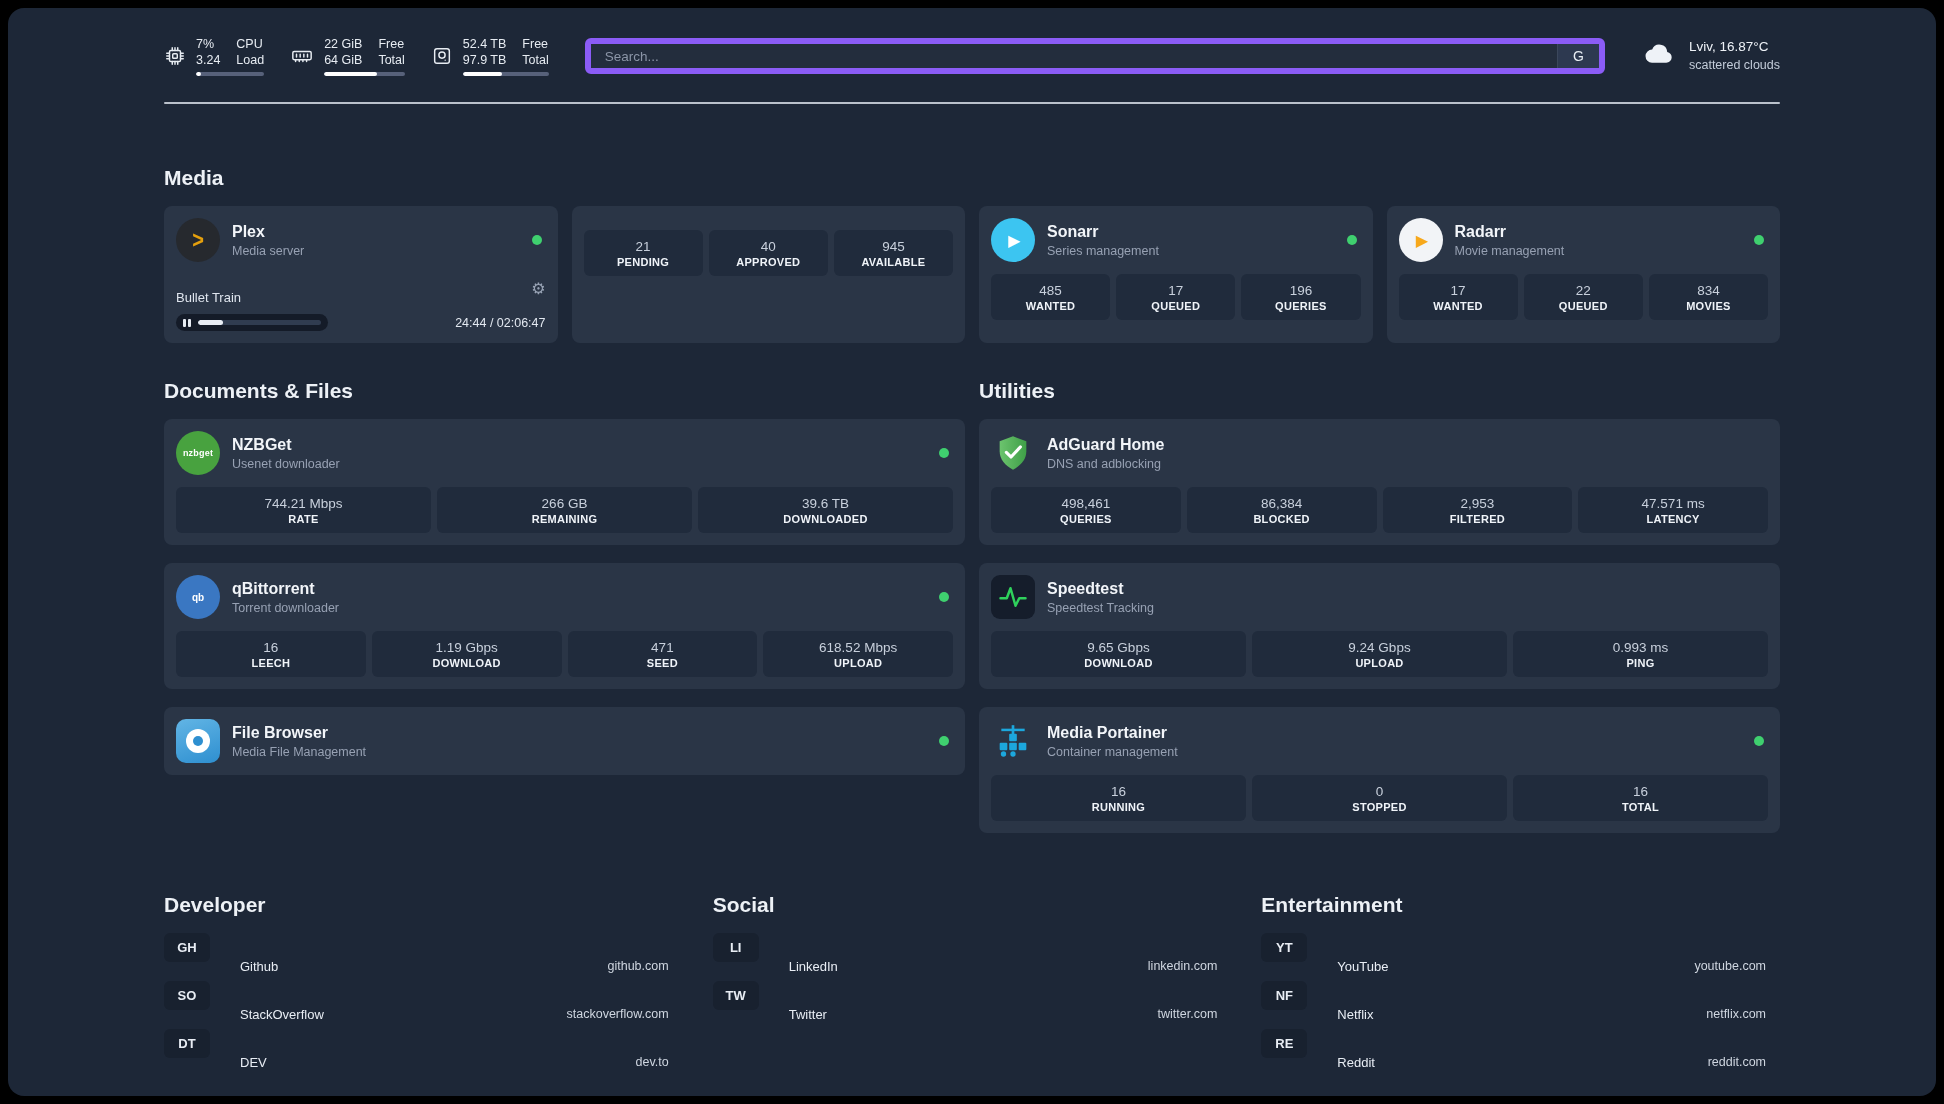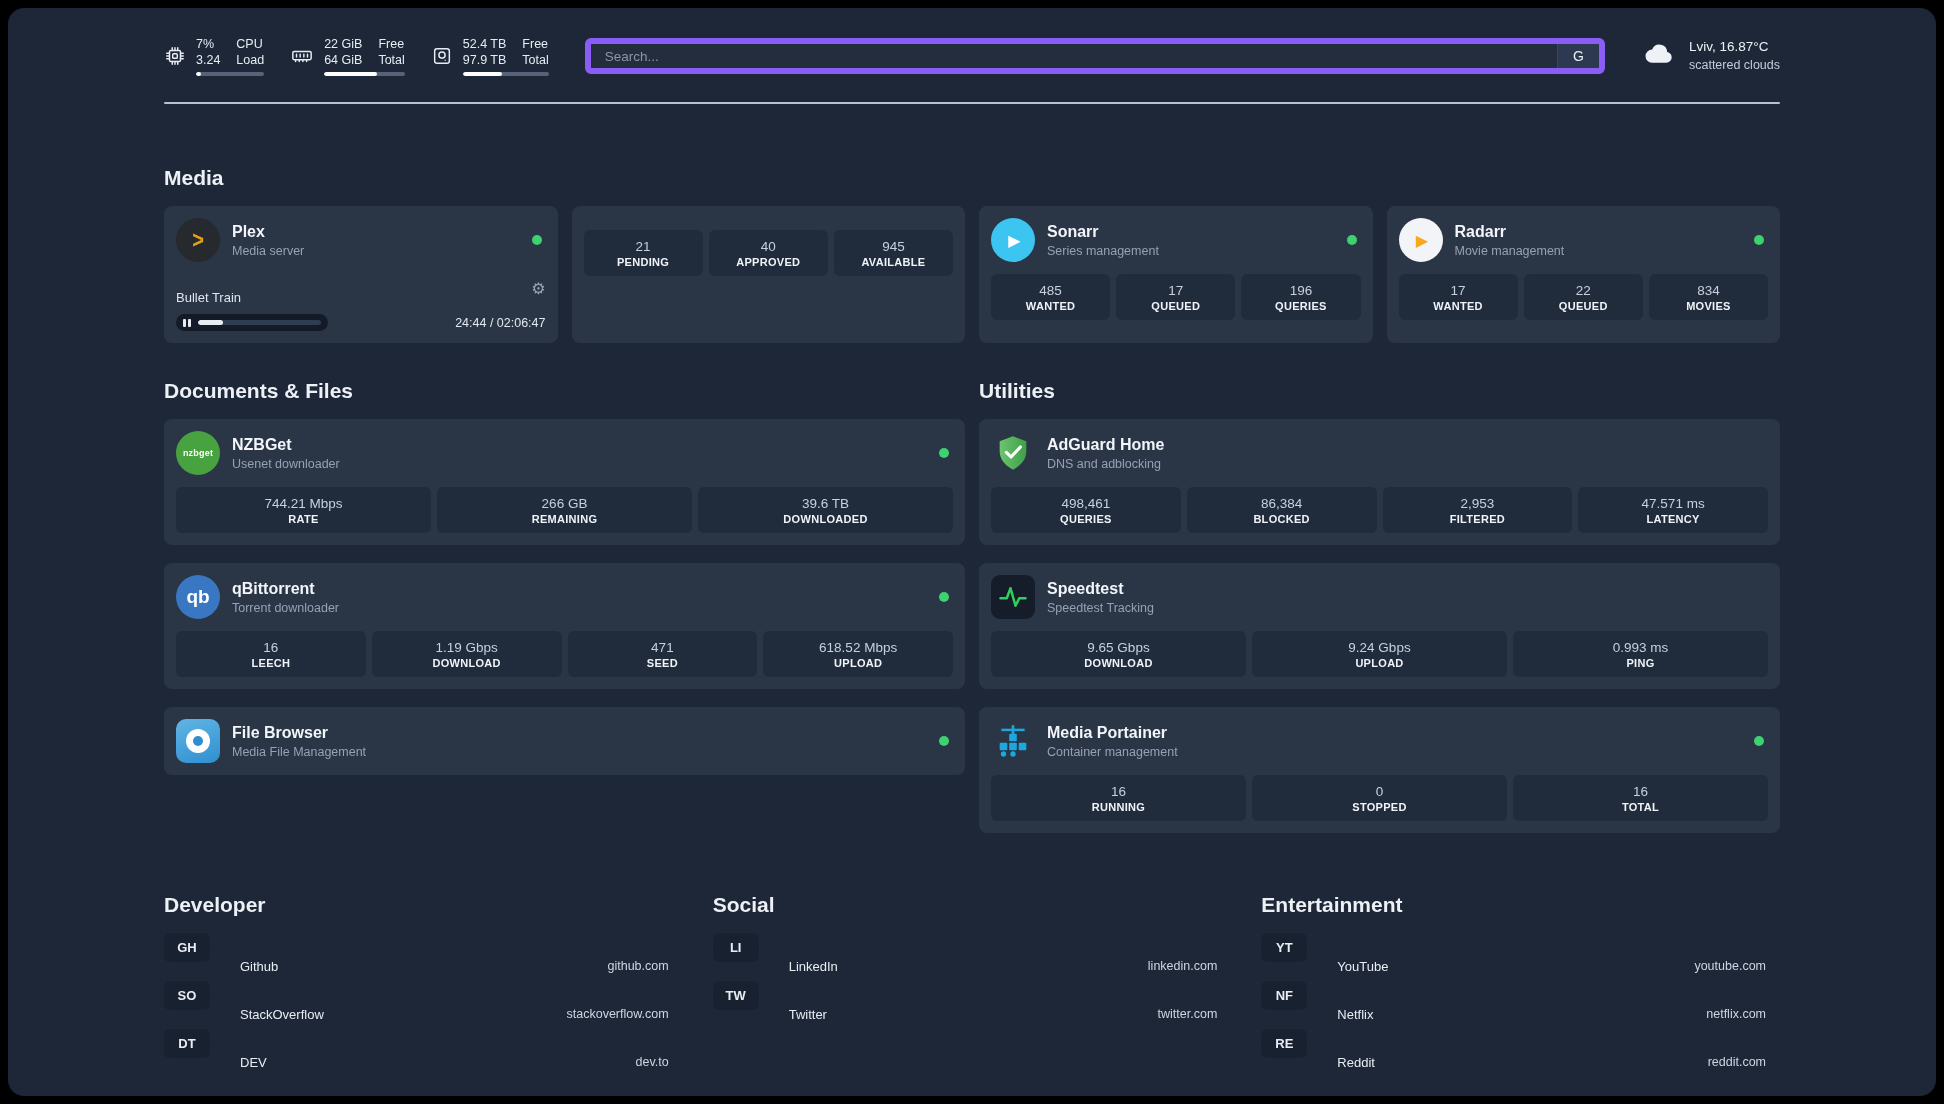--- a/index.html
+++ b/index.html
@@ -53,21 +53,21 @@
   .icon-overseerr{background:linear-gradient(140deg,#6d28d9,#a78bfa);border-radius:50%;overflow:hidden;}
   .icon-overseerr::before{content:"";position:absolute;width:26px;height:26px;border-radius:50%;background:#fff;left:9px;top:9px;}
   .icon-overseerr::after{content:"";position:absolute;width:18px;height:18px;border-radius:50%;background:linear-gradient(140deg,#8b5cf6,#a78bfa);left:17px;top:15px;}
   .icon-sonarr{background:#3cc5f1;border-radius:50%;}
   .icon-sonarr span{color:#fff;font-size:16px;padding-left:3px;}
   .icon-radarr{background:#f2f4f7;border-radius:50%;}
   .icon-radarr span{color:#f7a81b;font-size:16px;padding-left:3px;}
   .icon-nzbget{background:#48a23f;border-radius:50%;}
   .icon-nzbget span{color:#fff;font-size:9px;font-weight:700;letter-spacing:.2px;}
   .icon-qb{background:#3a77c2;border-radius:50%;}
-  .icon-qb span{color:#fff;font-size:19px;font-weight:700;}
+  .icon-qb span{color:#fff;font-size:10px;font-weight:700;}
   .icon-filebrowser{background:linear-gradient(160deg,#62b5e5,#2e8fd0);border-radius:10px;}
   .icon-filebrowser::before{content:"";position:absolute;width:24px;height:24px;border-radius:50%;background:#fff;left:10px;top:10px;}
   .icon-filebrowser::after{content:"";position:absolute;width:10px;height:10px;border-radius:50%;background:#2e8fd0;left:17px;top:17px;}
   .icon-adguard svg,.icon-speedtest svg,.icon-portainer svg{display:block;}
   .icon-speedtest{background:#151d2b;border-radius:9px;}
 
   
   .player{margin-top:10px;}
   .player-top{display:flex;align-items:center;justify-content:space-between;}
   .track{font-size:13px;color:#dfe5ee;margin-top:18px;}

